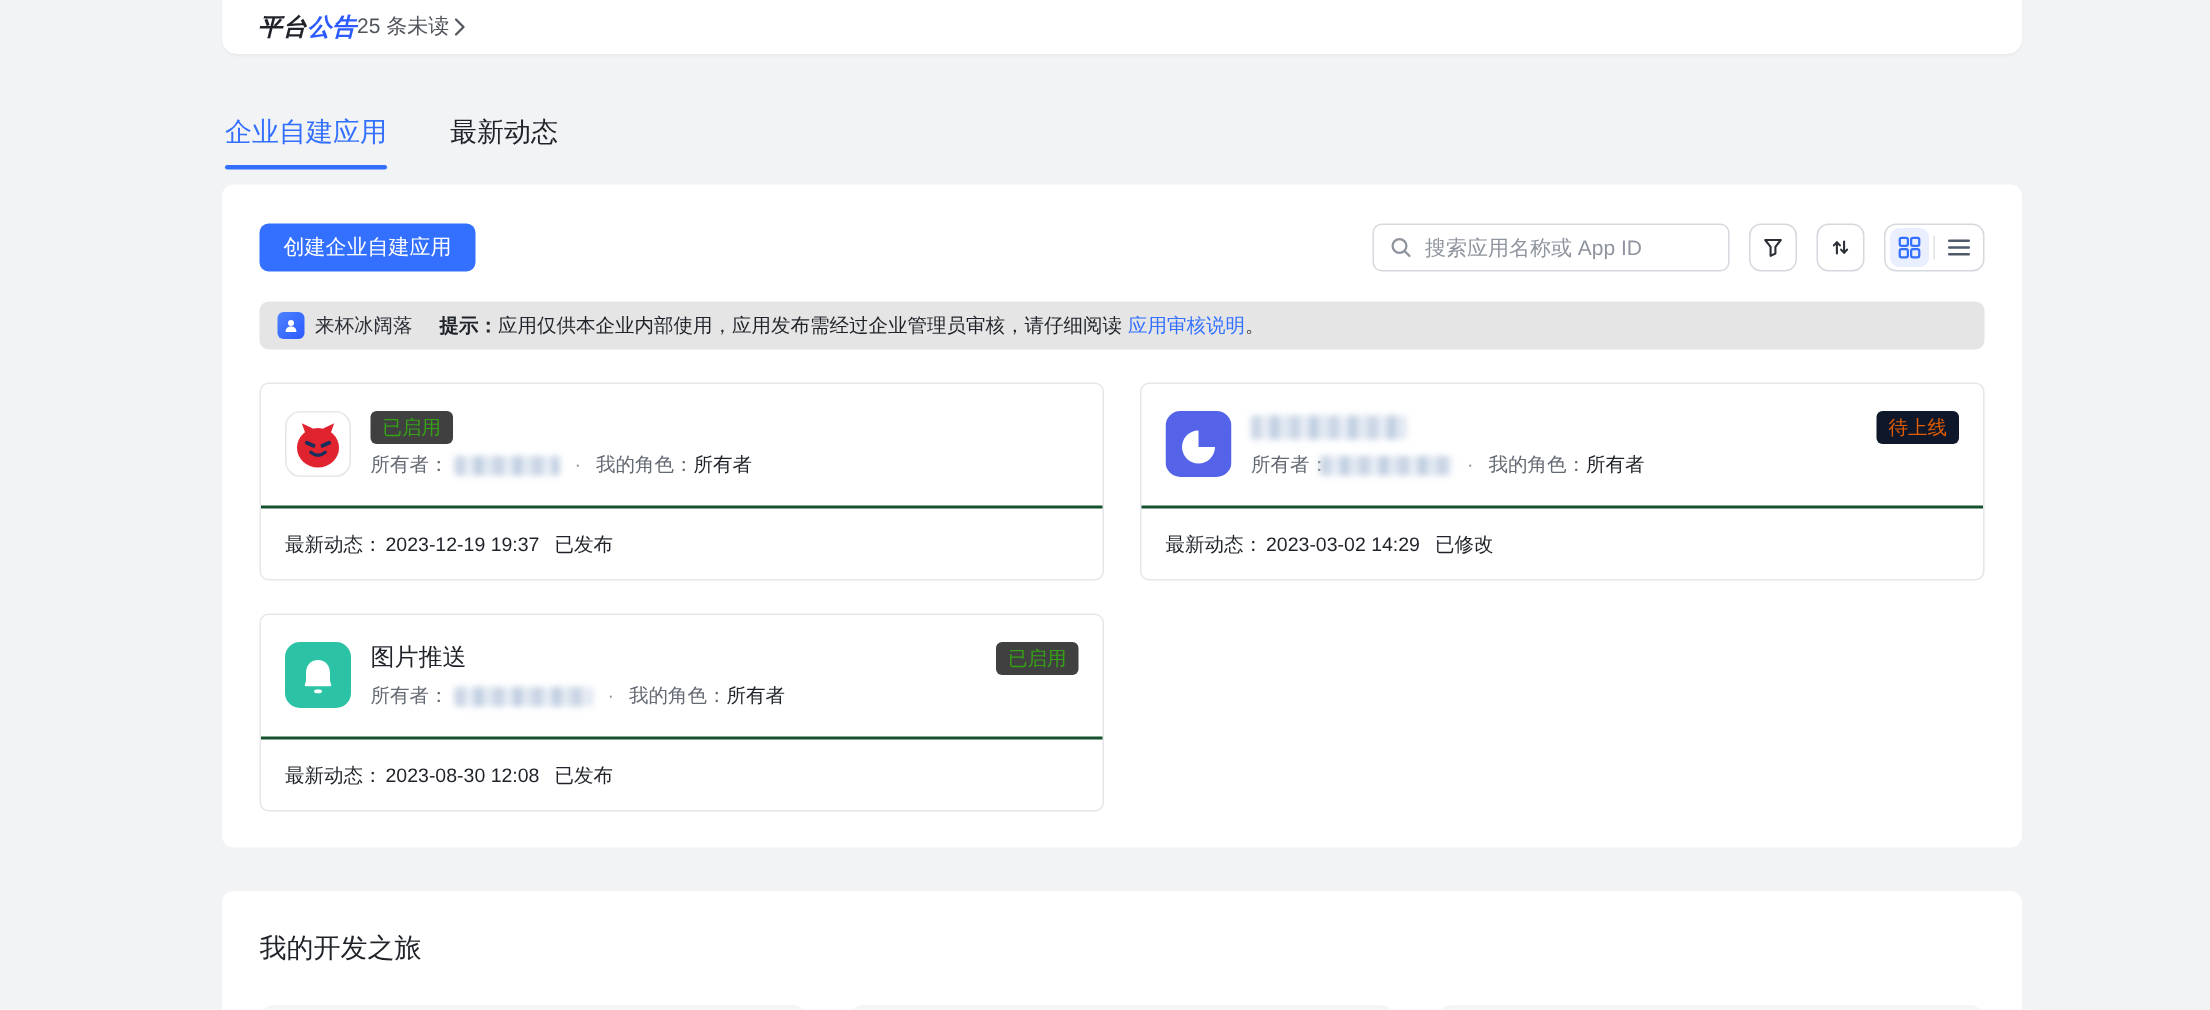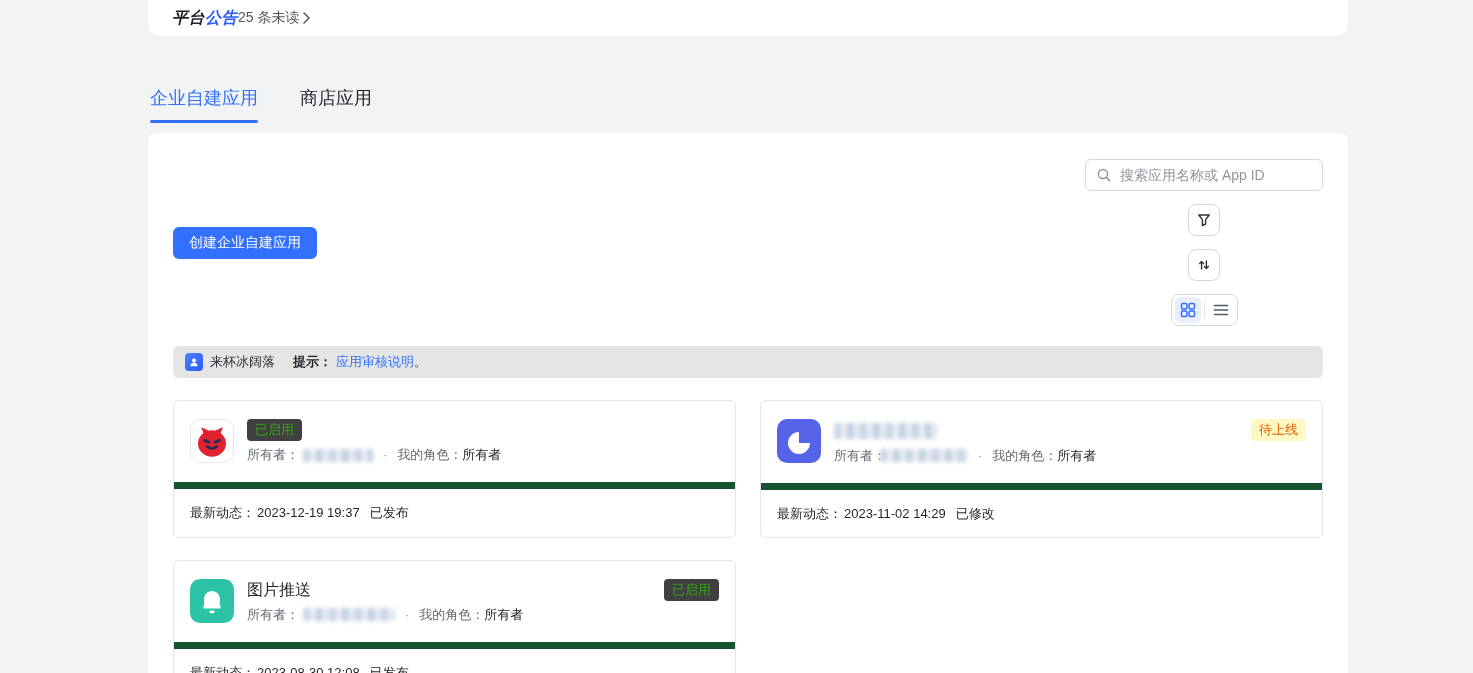--- a/index.html
+++ b/index.html
@@ -18,38 +18,38 @@
     display:flex; align-items:center; padding:0 24px;
     box-shadow:0 1px 2px rgba(31,35,41,.04);
   }
   .banner-logo { font-size:16px; font-weight:800; font-style:italic; letter-spacing:.5px; white-space:nowrap; }
   .banner-logo .lp { color:#1f2329; }
   .banner-logo .ls { color:#2b5bff; }
   .banner-msg { font-size:14px; margin-left:34px; color:#1f2329; flex:1; cursor:pointer; }
   .banner-unread { display:flex; align-items:center; gap:4px; font-size:14px; color:#51565d; cursor:pointer; white-space:nowrap; }
 
   
-  .tabs { display:flex; gap:42px; margin-top:50px; padding-left:2px; }
+  .tabs { display:flex; gap:42px; margin-top:40px; padding-left:2px; }
   .tab { font-size:18px; padding-bottom:13px; cursor:pointer; position:relative; color:#1f2329; }
   .tab.active { color:#3370ff; }
   .tab.active:after {
     content:""; position:absolute; left:0; right:0; bottom:0;
     height:3px; background:#3370ff; border-radius:2px;
   }
 
   
   .panel { background:#fff; border-radius:8px; margin-top:10px; padding:26px 25px 24px; }
 
   .toolbar { display:flex; align-items:center; justify-content:space-between; }
   .btn-primary {
     background:#3370ff; color:#fff; border:none; border-radius:6px;
     height:32px; padding:0 16px; font-size:14px; cursor:pointer;
     font-family:inherit;
   }
-  .toolbar-right { display:flex; align-items:center; gap:13px;flex-direction:column; }
+  .toolbar-right { display:flex; align-items:center; gap:13px; }
   .search-box {
     display:flex; align-items:center; gap:8px;
     width:238px; height:32px; border:1px solid #d5d8dd; border-radius:6px;
     padding:0 10px; background:#fff;
   }
   .search-box input {
     border:none; outline:none; flex:1; font-size:14px; color:#1f2329;
     font-family:inherit; background:transparent;
   }
   .search-box input::placeholder { color:#8f959e; }
@@ -81,26 +81,26 @@
   
   .cards { display:grid; grid-template-columns:1fr 1fr; gap:22px 24px; margin-top:22px; }
   .card { border:1px solid #e4e6ea; border-radius:6px; background:#fff; cursor:pointer; }
   .card-top { display:flex; padding:18px 16px; }
   .app-icon { width:44px; height:44px; flex:none; margin-right:13px; }
   .card-main { flex:1; min-width:0; }
   .card-titlerow { display:flex; align-items:flex-start; }
   .card-title { font-size:16px; font-weight:500; color:#1f2329; flex:1; line-height:22px; }
   .badge { font-size:13px; line-height:20px; padding:1px 8px; border-radius:4px; white-space:nowrap; }
   .badge--enabled { color:#35a216; background:#404040; }
-  .badge--pending { color:#e25c01; background:#fef9c3;margin-left:22px; }
+  .badge--pending { color:#e25c01; background:#0f172a;margin-left:22px; }
   .card-meta { display:flex; align-items:center; margin-top:5px; font-size:13px; color:#646a73; line-height:18px; }
   .meta-value { color:#1f2329; font-weight:500; }
   .meta-sep { margin:0 10px; color:#8f959e; }
   .card-bottom {
-    border-top:7px solid #14532d; padding:14px 16px;
+    border-top:2px solid #14532d; padding:14px 16px;
     font-size:13px; display:flex; align-items:center; line-height:19px;
   }
   .activity-time { color:#1f2329; margin-left:2px; }
   .activity-status { color:#1f2329; margin-left:10px; }
 
   
   .blur-chip {
     display:inline-block; height:13px; border-radius:2px; filter:blur(2.2px);
     background:repeating-linear-gradient(90deg,#c9d4e4 0 7px,#e9eef6 7px 13px,#bfcde0 13px 19px,#e2e9f2 19px 26px);
     vertical-align:middle; margin-left:4px;
@@ -125,21 +125,21 @@
     <div class="banner-unread">
       <span>25 条未读</span>
       <svg width="7" height="12" viewBox="0 0 7 12">
           <path d="M1 1 L6 6 L1 11" fill="none" stroke="#51565d" stroke-width="1.5" stroke-linecap="round" stroke-linejoin="round"></path>
         </svg>
     </div>
   </div>
 
   <div class="tabs">
     <div class="tab active">企业自建应用</div>
-    <div class="tab">商店应用</div>
+    <div class="tab">最新动态</div>
   </div>
 
   <div class="panel">
 
     <div class="toolbar">
       <button class="btn-primary">创建企业自建应用</button>
       <div class="toolbar-right">
         <div class="search-box">
           <svg width="16" height="16" viewBox="0 0 16 16">
             <circle cx="7" cy="7" r="4.6" fill="none" stroke="#8f959e" stroke-width="1.5"></circle>
@@ -179,20 +179,21 @@
 
     <div class="tipbar">
       <div class="avatar">
         <svg width="10" height="10" viewBox="0 0 10 10">
           <circle cx="5" cy="3.4" r="2" fill="#fff"></circle>
           <path d="M1.4 9.3 C1.4 6.7 3 5.7 5 5.7 C7 5.7 8.6 6.7 8.6 9.3 Z" fill="#fff"></path>
         </svg>
       </div>
       <span class="tip-user">来杯冰阔落</span>
       <span class="tip-strong">提示：</span>
+      <span>应用仅供本企业内部使用，应用发布需经过企业管理员审核，请仔细阅读</span>
       <span class="tip-link">应用审核说明</span>
       <span>。</span>
     </div>
 
     <div class="cards">
 
       <div class="card">
         <div class="card-top">
           <svg class="app-icon" viewBox="0 0 44 44">
             <rect x="0.5" y="0.5" width="43" height="43" rx="10" fill="#fff" stroke="#e4e6ea"></rect>
@@ -238,21 +239,21 @@
               <span>所有者：</span>
               <span class="blur-chip" style="width:88px;margin-left:-6px"></span>
               <span class="meta-sep">·</span>
               <span>我的角色：</span>
               <span class="meta-value">所有者</span>
             </div>
           </div>
         </div>
         <div class="card-bottom">
           <span>最新动态：</span>
-          <span class="activity-time">2023-11-02 14:29</span>
+          <span class="activity-time">2023-03-02 14:29</span>
           <span class="activity-status">已修改</span>
         </div>
       </div>
 
       <div class="card">
         <div class="card-top">
           <svg class="app-icon" viewBox="0 0 44 44">
             <rect x="0" y="0" width="44" height="44" rx="10" fill="#2cc2a5"></rect>
             <path d="M14 29.5 C13.4 29.5 13 29 13.2 28.5 L13.6 27.3 C13.8 26.7 14 25.8 14 25 L14 20.8 C14 15.6 17.2 12 22 12 C26.8 12 30 15.6 30 20.8 L30 25 C30 25.8 30.2 26.7 30.4 27.3 L30.8 28.5 C31 29 30.6 29.5 30 29.5 Z" fill="#fff"></path>
             <rect x="19.4" y="31.6" width="5.2" height="2.6" rx="1.3" fill="#fff"></rect>

